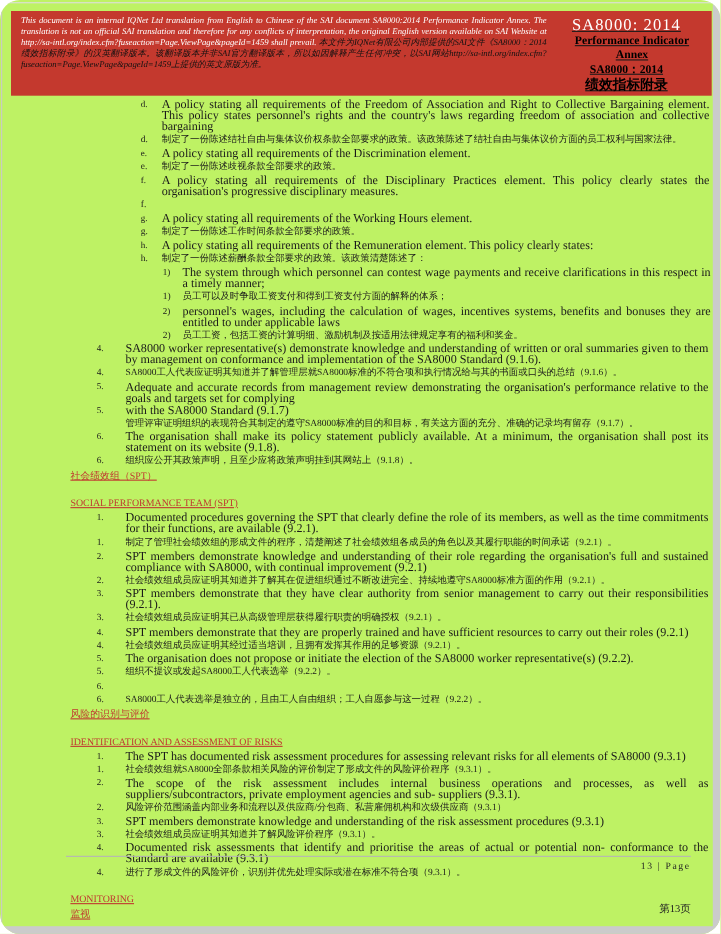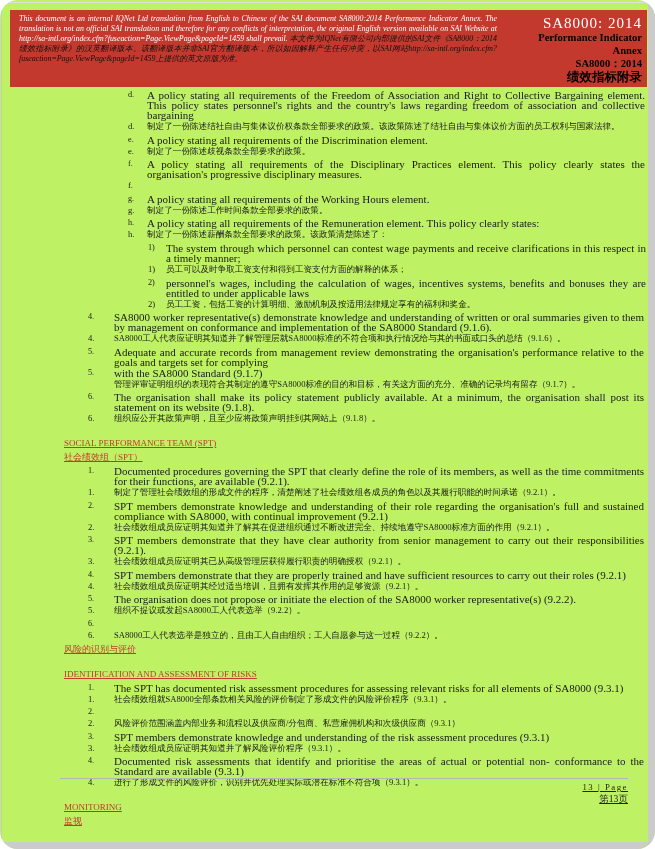--- a/index.html
+++ b/index.html
@@ -16,21 +16,21 @@
 
   
   .band{
     position:absolute;left:10px;top:10px;width:637px;height:77px;
     background:var(--band,#c4392e);display:flex;box-sizing:border-box;
     padding:4px 5px 0 9px;
   }
   .notice{width:478px;font-style:italic;font-size:7.9px;line-height:9.9px;text-align:justify;}
   .notice-en{color:#ffffff;}
   .notice-zh{color:#111111;}
-  .band-titles{flex:1;text-align:right;padding-top:1px;}
+  .band-titles{flex:1;text-align:center;padding-top:1px;text-decoration:underline;}
   .t1{color:#ffffff;font-size:15px;line-height:16px;letter-spacing:1px;}
   .t2{color:#000000;font-weight:bold;font-size:10.6px;line-height:13px;padding-left:10px;}
   .t3{color:#000000;font-weight:bold;font-size:10.6px;line-height:13px;}
   .t4{color:#000000;font-weight:bold;font-size:12.5px;line-height:14px;}
 
   
   .content{position:absolute;left:0;top:90px;width:648px;}
   .sec-heading{margin:14px 0 3px 64px;color:var(--headingred,#c03a30);
     font-size:9px;line-height:11px;text-decoration:underline;}
   .sec-heading.zh{margin-top:0;}
@@ -41,23 +41,23 @@
   .row.zh{margin-bottom:3px;}
   .i1 .num{margin-left:88px;width:26px;}
   .i1 .txt{width:530px;}
   .i2 .num{margin-left:128px;width:19px;}
   .i2 .txt{width:498px;}
   .i3 .num{margin-left:148px;width:18px;}
   .i3 .txt{width:480px;}
 
   
   .footer-rule{position:absolute;left:60px;top:778px;width:568px;height:1px;background:#b5b5b5;}
-  .footer-text{position:absolute;right:27px;top:782px;text-align:right;color:#222;text-decoration:underline;}
+  .footer-text{position:absolute;right:27px;top:782px;text-align:right;color:#222;}
   .footer-en{font-size:8.8px;line-height:11px;letter-spacing:1.5px;}
-  .footer-zh{font-size:9.6px;line-height:12px;}
+  .footer-zh{font-size:9.6px;line-height:12px;margin-top:28px;}
 </style>
 </head>
 <body>
 
 <div class="page">
 
   <div class="band">
     <div class="notice">
       <span class="notice-en">This document is an internal IQNet Ltd translation from English to Chinese of the SAI document SA8000:2014 Performance Indicator Annex. The translation is not an official SAI translation and therefore for any conflicts of interpretation, the original English version available on SAI Website at http://sa-intl.org/index.cfm?fuseaction=Page.ViewPage&amp;pageId=1459 shall prevail.</span>
       <span class="notice-zh">本文件为IQNet有限公司内部提供的SAI文件《SA8000：2014绩效指标附录》的汉英翻译版本。该翻译版本并非SAI官方翻译版本，所以如因解释产生任何冲突，以SAI网站http://sa-intl.org/index.cfm?fuseaction=Page.ViewPage&amp;pageId=1459上提供的英文原版为准。</span>
@@ -147,22 +147,22 @@
         <div class="txt">管理评审证明组织的表现符合其制定的遵守SA8000标准的目的和目标，有关这方面的充分、准确的记录均有留存（9.1.7）。</div>
       </div>
       <div class="row i1 en">
         <span class="num">6.</span>
         <div class="txt">The organisation shall make its policy statement publicly available. At a minimum, the organisation shall post its statement on its website (9.1.8).</div>
       </div>
       <div class="row i1 zh">
         <span class="num">6.</span>
         <div class="txt">组织应公开其政策声明，且至少应将政策声明挂到其网站上（9.1.8）。</div>
       </div>
+      <div class="sec-heading zh">社会绩效组（SPT）</div>
       <div class="sec-heading en">SOCIAL PERFORMANCE TEAM (SPT)</div>
-      <div class="sec-heading zh">社会绩效组（SPT）</div>
       <div class="row i1 en">
         <span class="num">1.</span>
         <div class="txt">Documented procedures governing the SPT that clearly define the role of its members, as well as the time commitments for their functions, are available (9.2.1).</div>
       </div>
       <div class="row i1 zh">
         <span class="num">1.</span>
         <div class="txt">制定了管理社会绩效组的形成文件的程序，清楚阐述了社会绩效组各成员的角色以及其履行职能的时间承诺（9.2.1）。</div>
       </div>
       <div class="row i1 en">
         <span class="num">2.</span>
@@ -208,20 +208,21 @@
       <div class="row i1 en">
         <span class="num">1.</span>
         <div class="txt">The SPT has documented risk assessment procedures for assessing relevant risks for all elements of SA8000 (9.3.1)</div>
       </div>
       <div class="row i1 zh">
         <span class="num">1.</span>
         <div class="txt">社会绩效组就SA8000全部条款相关风险的评价制定了形成文件的风险评价程序（9.3.1）。</div>
       </div>
       <div class="row i1 en">
         <span class="num">2.</span>
+        <div class="txt">The scope of the risk assessment includes internal business operations and processes, as well as suppliers/subcontractors, private employment agencies and sub- suppliers (9.3.1).</div>
       </div>
       <div class="row i1 zh">
         <span class="num">2.</span>
         <div class="txt">风险评价范围涵盖内部业务和流程以及供应商/分包商、私营雇佣机构和次级供应商（9.3.1）</div>
       </div>
       <div class="row i1 en">
         <span class="num">3.</span>
         <div class="txt">SPT members demonstrate knowledge and understanding of the risk assessment procedures (9.3.1)</div>
       </div>
       <div class="row i1 zh">

